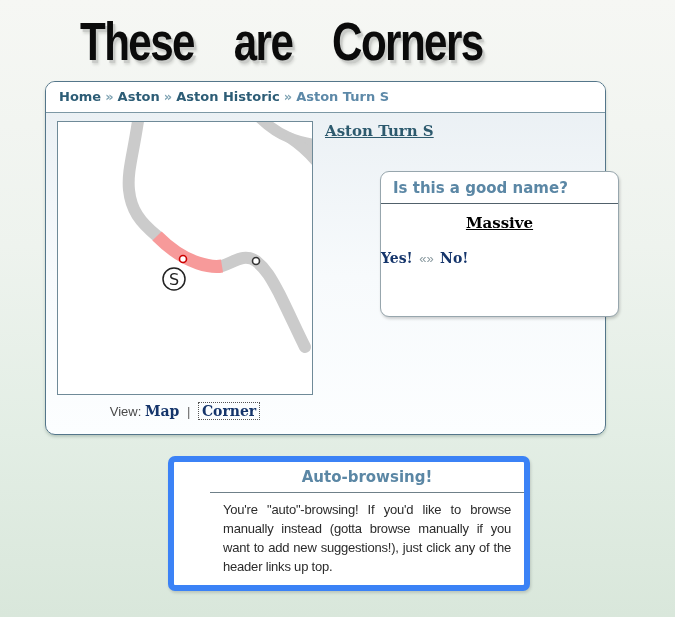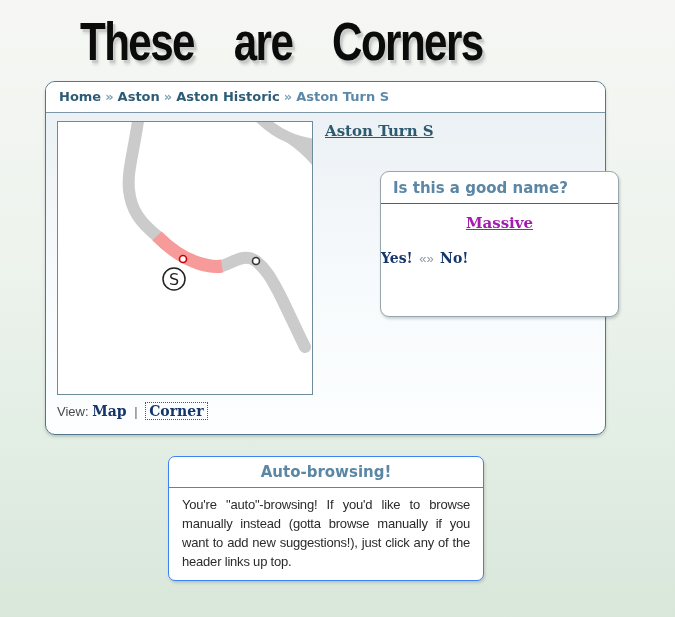--- a/index.html
+++ b/index.html
@@ -31,21 +31,21 @@
   }
   .crumb-link{color:#2d5d76;text-decoration:none;cursor:pointer;}
   .crumb-sep{color:#7fa3b3;padding:0 4px;}
   .crumb-current{color:#5d89a8;}
   
   .map-panel{
     position:absolute;left:11px;top:39px;width:254px;height:272px;
     background:#ffffff;border:1px solid #6f8a98;overflow:hidden;
   }
   .view-line{
-    position:absolute;left:11px;top:321px;width:256px;
+    position:absolute;left:11px;top:321px;width:256px;text-align:center;
     font-size:13px;color:#4a4a4a;
   }
   .view-link{
     font-family:"DejaVu Serif","Liberation Serif",serif;font-weight:bold;
     font-size:14px;color:#15356b;text-decoration:none;cursor:pointer;
   }
   .view-link.focused{border:1px dotted #555;padding:0 3px;}
   .view-sep{color:#666;padding:0 4px;}
   
   .corner-heading{
@@ -61,33 +61,34 @@
     margin-left:31px;
   }
   .vote-header{
     padding:7px 12px 6px 12px;border-bottom:1px solid #51616b;
     font-family:"DejaVu Sans","Liberation Sans",sans-serif;
     font-weight:bold;font-size:15px;color:#5b87a5;
   }
   .vote-suggestion{
     display:block;text-align:center;margin-top:10px;
     font-family:"DejaVu Serif","Liberation Serif",serif;font-weight:bold;
-    font-size:15px;color:#a21caf;text-decoration:underline;cursor:pointer;
+    font-size:15px;color:#000000;text-decoration:underline;cursor:pointer;
   }
   .vote-row{text-align:left;margin-top:17px;}
   .vote-link{
     font-family:"DejaVu Serif","Liberation Serif",serif;font-weight:bold;
     font-size:14px;color:#15356b;text-decoration:none;cursor:pointer;
   }
   .vote-sep{color:#8a9aa0;font-size:13px;padding:0 2px;}
   
   .auto-box{
     position:absolute;left:168px;top:456px;width:314px;
-    background:#ffffff;border:1px solid #3b82f6;border-radius:7px;
+    background:#ffffff;border:6px solid #3b82f6;border-radius:7px;
     box-shadow:1px 2px 3px rgba(0,0,0,.15);
+    padding-left:36px;
   }
   .auto-header{
     padding:6px 0 6px 0;text-align:center;border-bottom:1px solid #6f8089;
     font-family:"DejaVu Sans","Liberation Sans",sans-serif;
     font-weight:bold;font-size:15px;color:#5b87a5;
   }
   .auto-body{
     padding:8px 13px 9px 13px;font-size:13px;line-height:1.45;
     letter-spacing:-0.2px;color:#2b2b2b;text-align:justify;
   }

